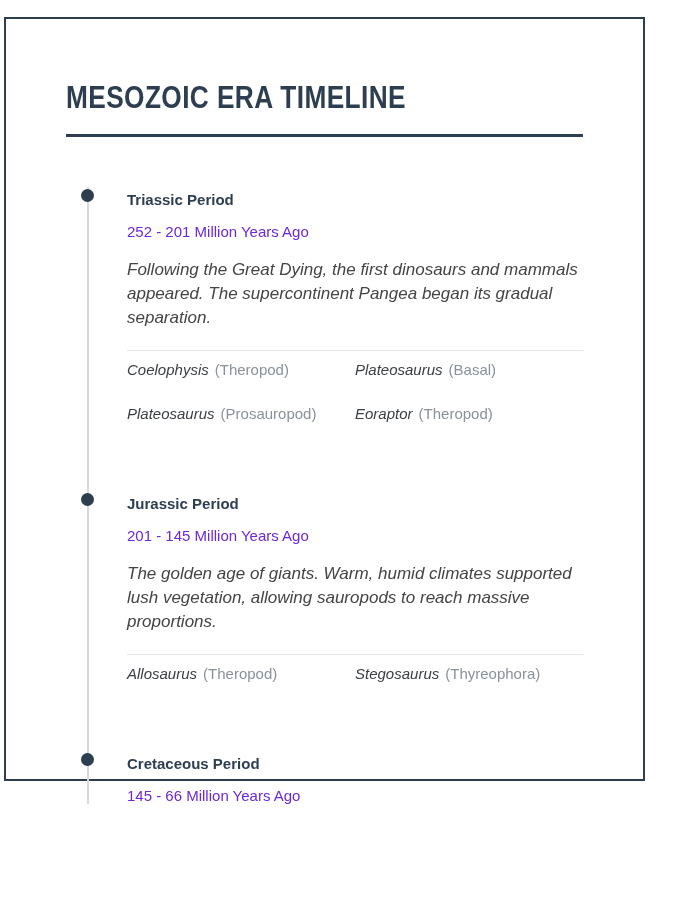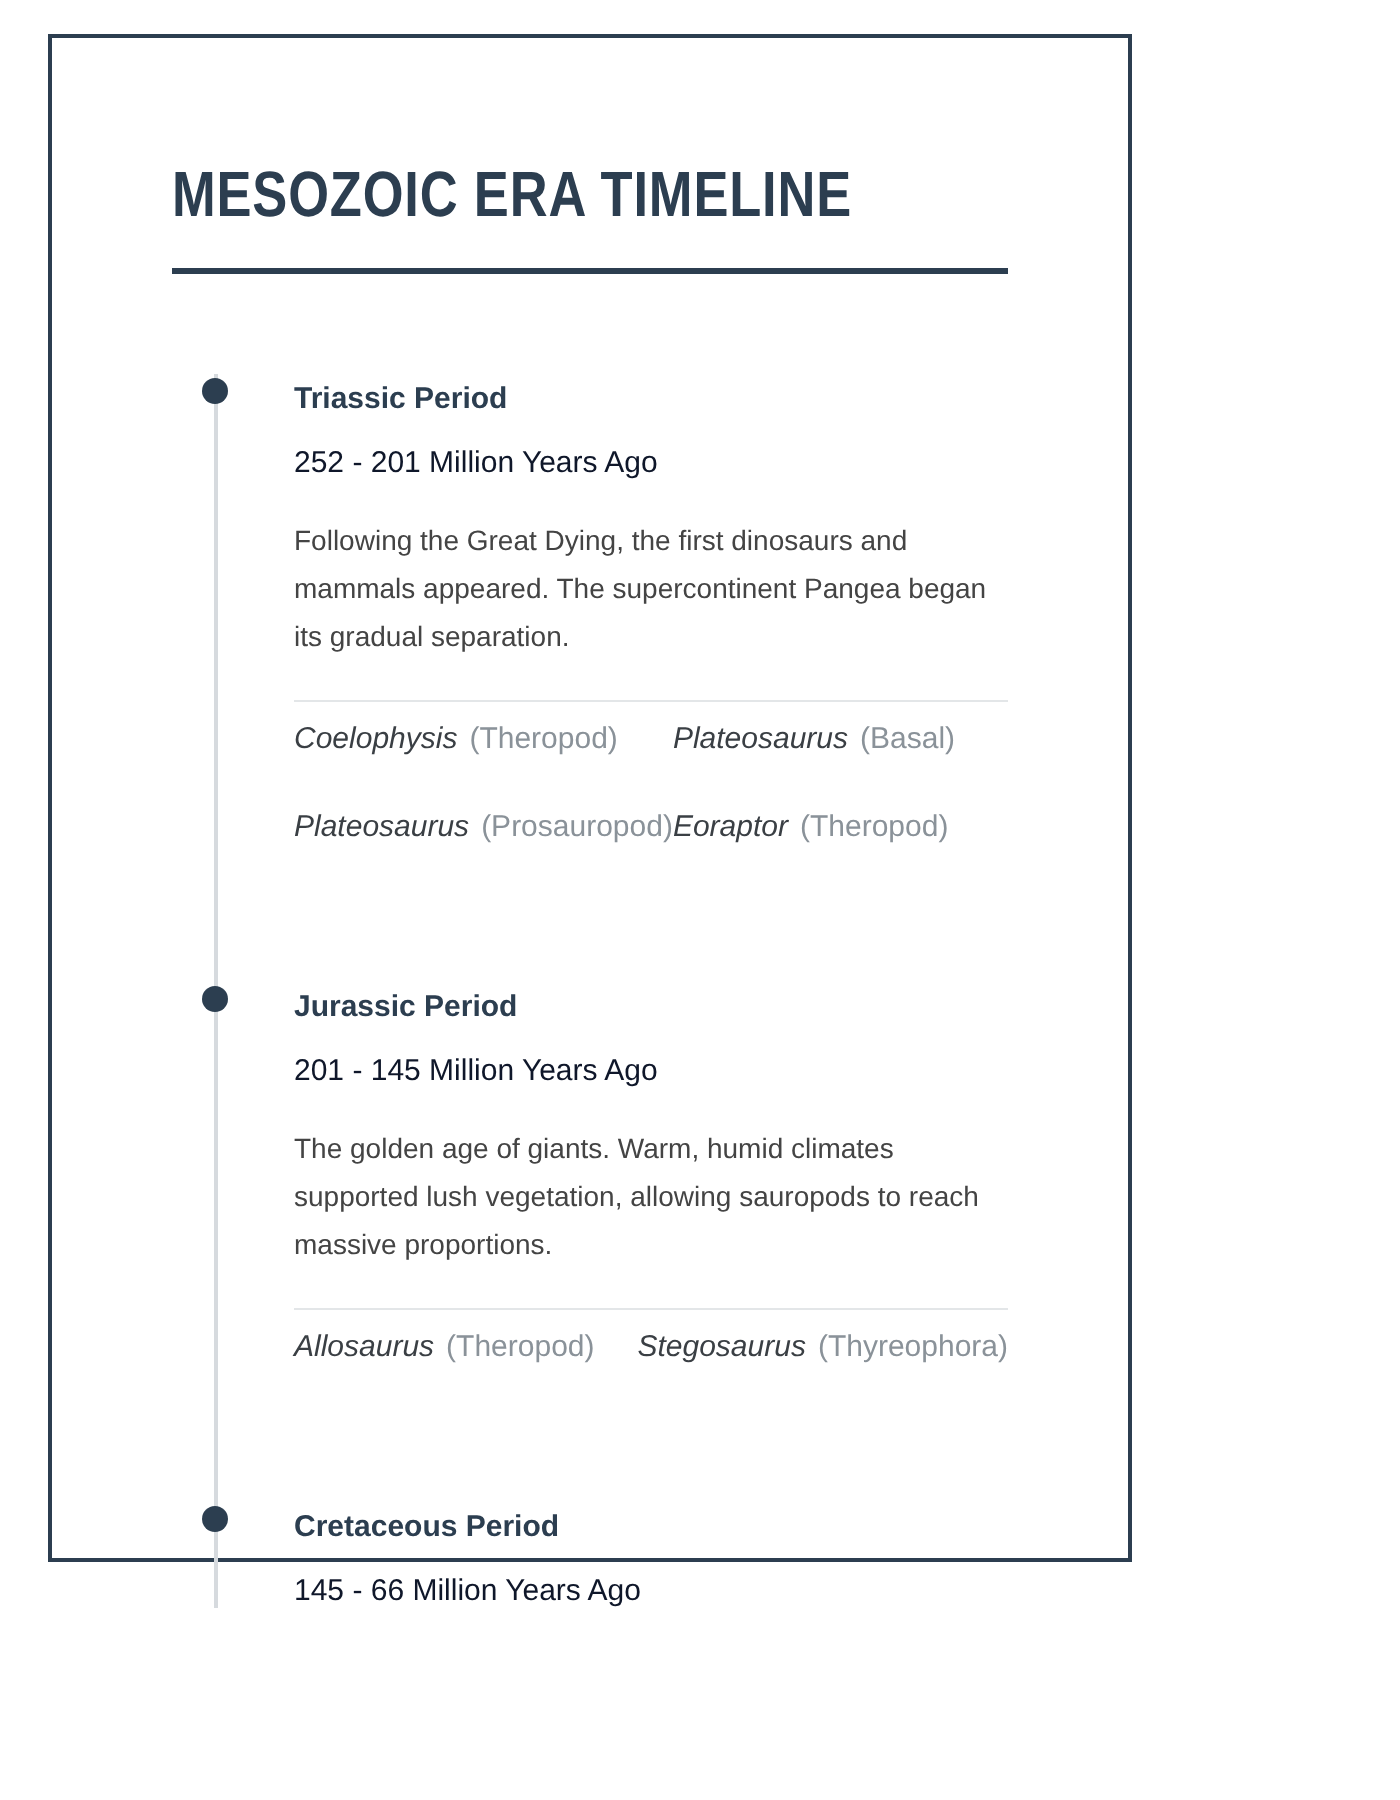--- a/index.html
+++ b/index.html
@@ -15,22 +15,22 @@
     background: #ffffff;
     overflow: hidden;
   }
   
   .render-clip {
     position: absolute; top: 0; left: 0;
     width: 700px; height: 805px;
     overflow: hidden;
   }
   .page {
-    position: absolute; left: 24px; top: 17px;
-    width: 542px; height: 764px;
+    position: absolute; left: 4px; top: 17px;
+    width: 641px; height: 764px;
     border: 2px solid #2c3e50;
     background: #ffffff;
     padding: 60px 60px 0 60px;
     overflow: visible; 
   }
   h1.doc-title {
     margin: 0;
     font-size: 32px;
     line-height: 37px;
     font-weight: bold;
@@ -67,27 +67,28 @@
     margin: 0;
     font-size: 15px;
     line-height: 26px;
     font-weight: bold;
     color: #2c3e50;
   }
   .period-age {
     margin-top: 10px;
     font-size: 15px;
     line-height: 17px;
-    color: #0f172a;
+    color: #6d28d9;
   }
   .period-desc {
     margin: 18px 0 0 0;
-    font-size: 14px;
+    font-size: 17px;
     line-height: 24px;
     color: #444444;
+    font-style: italic;
   }
   .divider {
     margin-top: 20px;
     height: 1px;
     background: #e3e6e8;
   }
   .dino-grid {
     margin-top: 10px;
     display: grid;
     grid-template-columns: 1fr 1fr;

